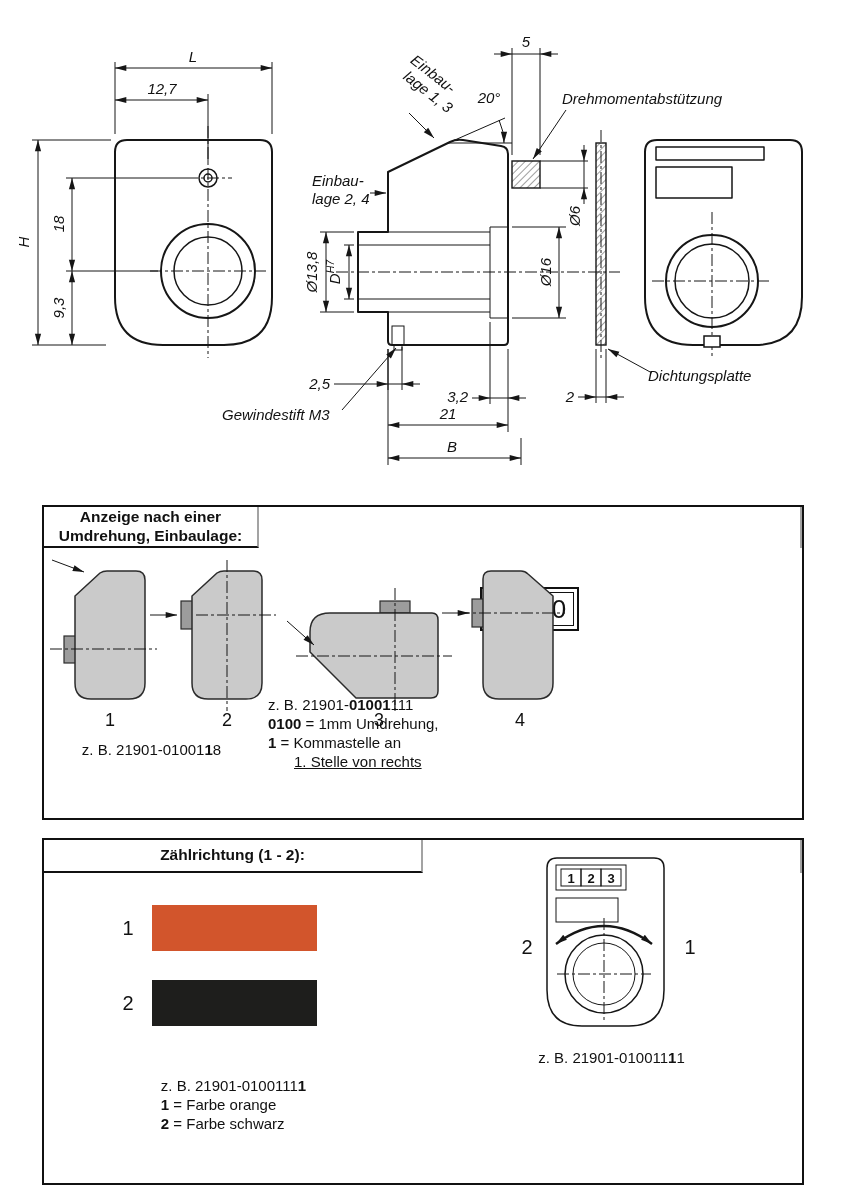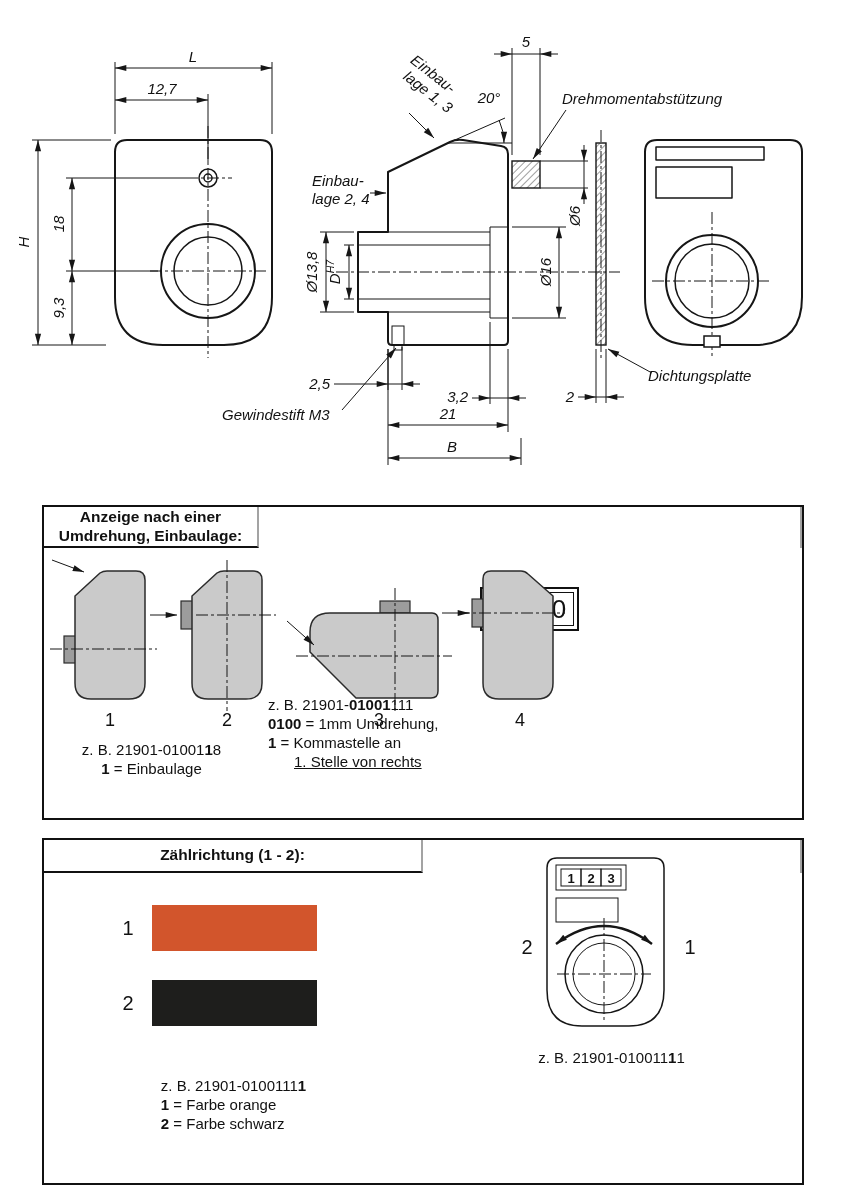--- a/index.html
+++ b/index.html
@@ -263,21 +263,20 @@
           <g>
             <rect class="st" x="428" y="51" width="12" height="28"></rect>
             <path class="sb" d="M 447 23 L 477 23 Q 481 23 484 26 L 509 48 L 509 135 Q 509 151 493 151 L 455 151 Q 439 151 439 135 L 439 31 Q 439 23 447 23 Z"></path>
             <line class="c" x1="414" y1="65" x2="521" y2="65"></line>
             <line class="t" x1="398" y1="65" x2="425" y2="65" marker-end="url(#ar)"></line>
             <text class="num" x="476" y="178" text-anchor="middle">4</text>
           </g>
         </svg>
         <div class="notes notes-center">
           <div><span>z. B. 21901-01001</span><b>1</b><span>8</span></div>
-          <div><b>1</b><span> = Einbaulage</span></div>
         </div>
       </div>
     </div>
   </div>
 
   <div class="tbl tbl2">
     <div class="grid">
       <div class="cell hdr b-r b-b">
         <div>Zählrichtung (1 - 2):</div>
       </div>

